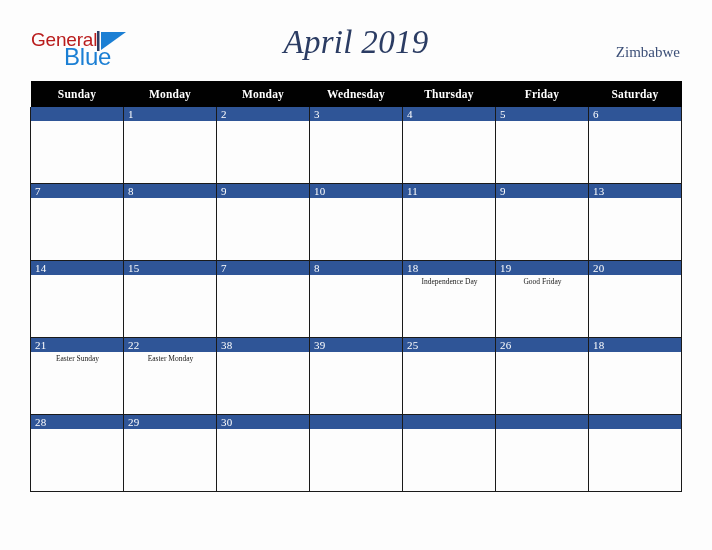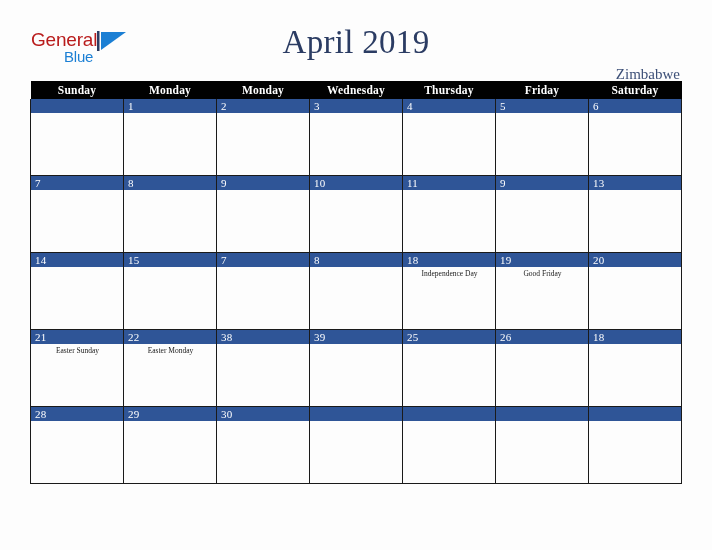--- a/index.html
+++ b/index.html
@@ -45,65 +45,65 @@
     left: 66px;
     top: 1px;
     width: 30px;
     height: 20px;
   }
   .brand-line2 {
     position: absolute;
     left: 33px;
     top: 17px;
     font-family: "Liberation Sans", sans-serif;
-    font-size: 15px;
+    font-size: 24px;
     letter-spacing: -0.2px;
     color: #1b7fd4;
     line-height: 20px;
   }
 
   .calendar-title {
     position: absolute;
     left: 0;
     right: 0;
     top: 24px;
     text-align: center;
     font-family: "Liberation Serif", serif;
     font-size: 33px;
     color: #2b3c63;
     letter-spacing: 0.3px;
+    font-style: italic;
   }
 
   .country-label {
     position: absolute;
     right: 32px;
     top: 44px;
     font-family: "Liberation Serif", serif;
     font-size: 15px;
     color: #3c4f77;
-    margin-top: 22px;
   }
 
   
   .calendar {
     position: absolute;
     left: 30px;
     top: 81px;
     width: 652px;
     border-collapse: collapse;
     table-layout: fixed;
   }
 
   .calendar th {
     background: #010101;
     color: #ffffff;
     font-family: "Liberation Serif", serif;
     font-size: 11.5px;
     font-weight: bold;
-    height: 18px;
+    height: 26px;
     padding: 0;
     text-align: center;
     letter-spacing: 0.2px;
     border: none;
   }
 
   .calendar td {
     padding: 0;
     vertical-align: top;
     border-left: 1px solid #1a1a1a;

